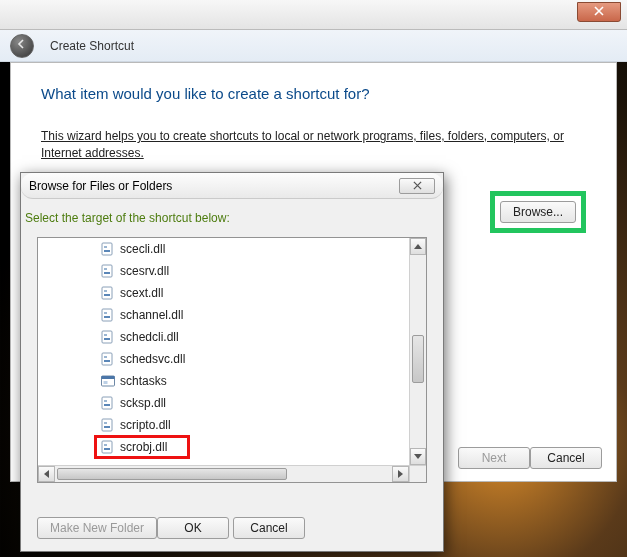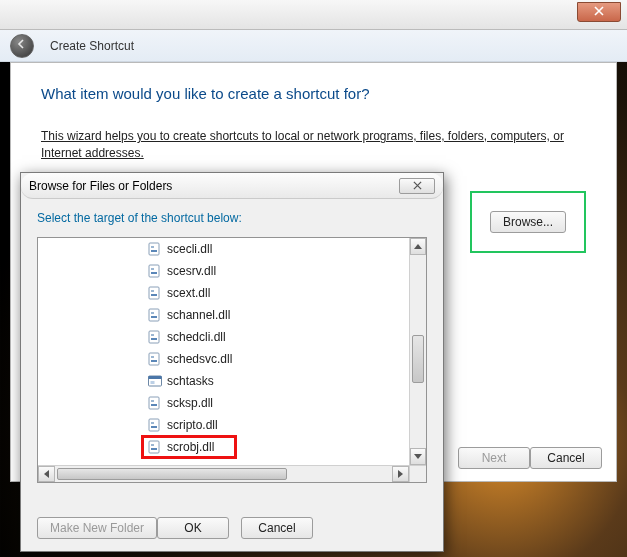--- a/index.html
+++ b/index.html
@@ -47,21 +47,21 @@
   .wizard-desc { color: #222; line-height: 1.45; margin-bottom: 28px; text-decoration: underline; }
   .browse-row { display: flex; justify-content: flex-end; }
   .btn {
     min-width: 72px; height: 22px; padding: 0 12px;
     background: linear-gradient(#fafafa, #e6e6e6);
     border: 1px solid #9c9c9c; border-radius: 3px;
     font-family: inherit; font-size: 12px; color: #222;
   }
   .btn[disabled] { color: #9a9a9a; }
   .browse-highlight {
-    border: 2px solid #22c55e; padding: 18px; display: inline-block;
+    border: 5px solid #22c55e; padding: 5px; display: inline-block;
   }
   .wizard-footer {
     position: absolute; right: 14px; bottom: 12px; display: flex; gap: 0;
   }
   
   .browse-dialog {
     position: absolute; left: 20px; top: 172px; width: 424px; height: 380px;
     background: #f0f0f0; border: 1px solid #7a7a7a;
     box-shadow: 2px 4px 14px rgba(0,0,0,0.55);
   }
@@ -69,27 +69,27 @@
     height: 26px; background: linear-gradient(#fdfdfd, #e9e9e9);
     border-bottom: 1px solid #cacaca; display: flex; align-items: center;
     padding: 0 8px; justify-content: space-between; border-radius: 12px;
   }
   .bd-close {
     width: 36px; height: 16px; border: 1px solid #9c9c9c; border-radius: 2px;
     background: linear-gradient(#fafafa, #e0e0e0);
     display: flex; align-items: center; justify-content: center;
   }
   .bd-close svg { width: 9px; height: 9px; }
-  .bd-instr { padding: 12px 16px 8px; color: #0369a1; }
+  .bd-instr { padding: 12px 4px 8px; color: #4d7c0f; }
   .bd-tree-wrap {
     margin: 4px 16px; height: 246px; border: 1px solid #939393; background: #fff;
     position: relative; overflow: hidden;
   }
   .bd-tree {
-    position: absolute; inset: 0 17px 17px 0; overflow: hidden; margin-left: 47px;
+    position: absolute; inset: 0 17px 17px 0; overflow: hidden;
   }
   .tree-item {
     display: flex; align-items: center; height: 22px; padding-left: 62px;
     color: #222; white-space: nowrap;
   }
   .tree-item .icon { width: 16px; height: 16px; margin-right: 4px; display: inline-flex; align-items:center; justify-content:center; }
   .item-highlight { position: absolute; border: 3px solid #e11; pointer-events: none; }
   .vscroll {
     position: absolute; right: 0; top: 0; bottom: 17px; width: 17px;
     background: #efefef; border-left: 1px solid #d0d0d0;
@@ -102,21 +102,21 @@
     position: absolute; left: 0; right: 17px; bottom: 0; height: 17px;
     background: #efefef; border-top: 1px solid #d0d0d0; display:flex;
   }
   .hscroll .arrow { width: 17px; background: linear-gradient(#fafafa,#dedede); border:1px solid #b6b6b6; display:flex; align-items:center; justify-content:center;}
   .hscroll .track { flex: 1; position: relative; }
   .hscroll .thumb { position: absolute; top: 2px; bottom: 2px; left: 2px; width: 230px; background: linear-gradient(#e6e6e6,#c7c7c7); border:1px solid #9c9c9c; border-radius:2px; }
   .scroll-corner { position:absolute; right:0; bottom:0; width:17px; height:17px; background:#efefef; border-left:1px solid #d0d0d0; border-top:1px solid #d0d0d0;}
   .bd-footer {
     position: absolute; left: 16px; right: 16px; bottom: 12px; display: flex; justify-content: flex-start; align-items:center;
   }
-  .bd-footer .right { display: flex; gap: 12px; }
+  .bd-footer .right { display: flex; gap: 4px; }
   .tri { width:0; height:0; display:inline-block; }
   .tri.up { border-left:4px solid transparent; border-right:4px solid transparent; border-bottom:5px solid #555; }
   .tri.down { border-left:4px solid transparent; border-right:4px solid transparent; border-top:5px solid #555; }
   .tri.left { border-top:4px solid transparent; border-bottom:4px solid transparent; border-right:5px solid #555; }
   .tri.right { border-top:4px solid transparent; border-bottom:4px solid transparent; border-left:5px solid #555; }
 </style>
 </head>
 <body>
 
 <div class="outer-window">

